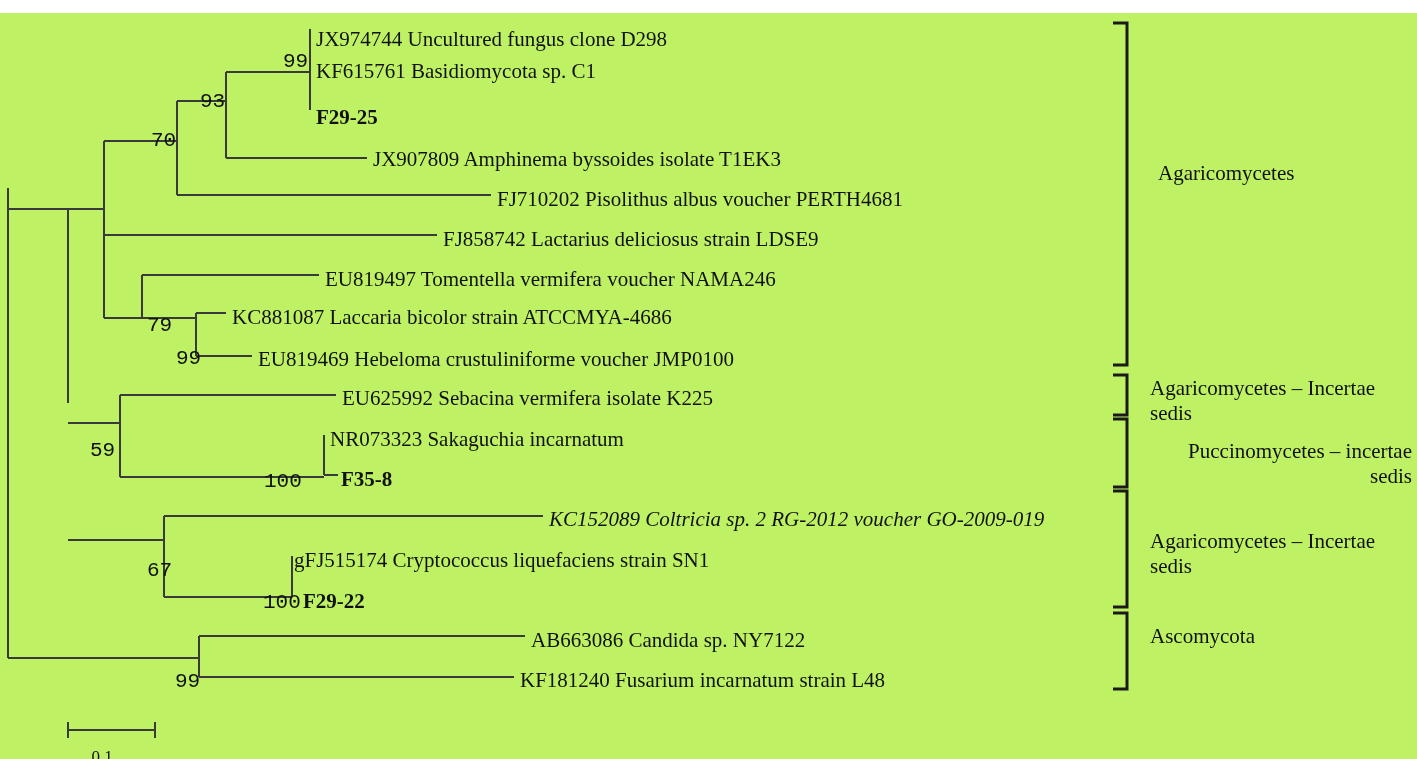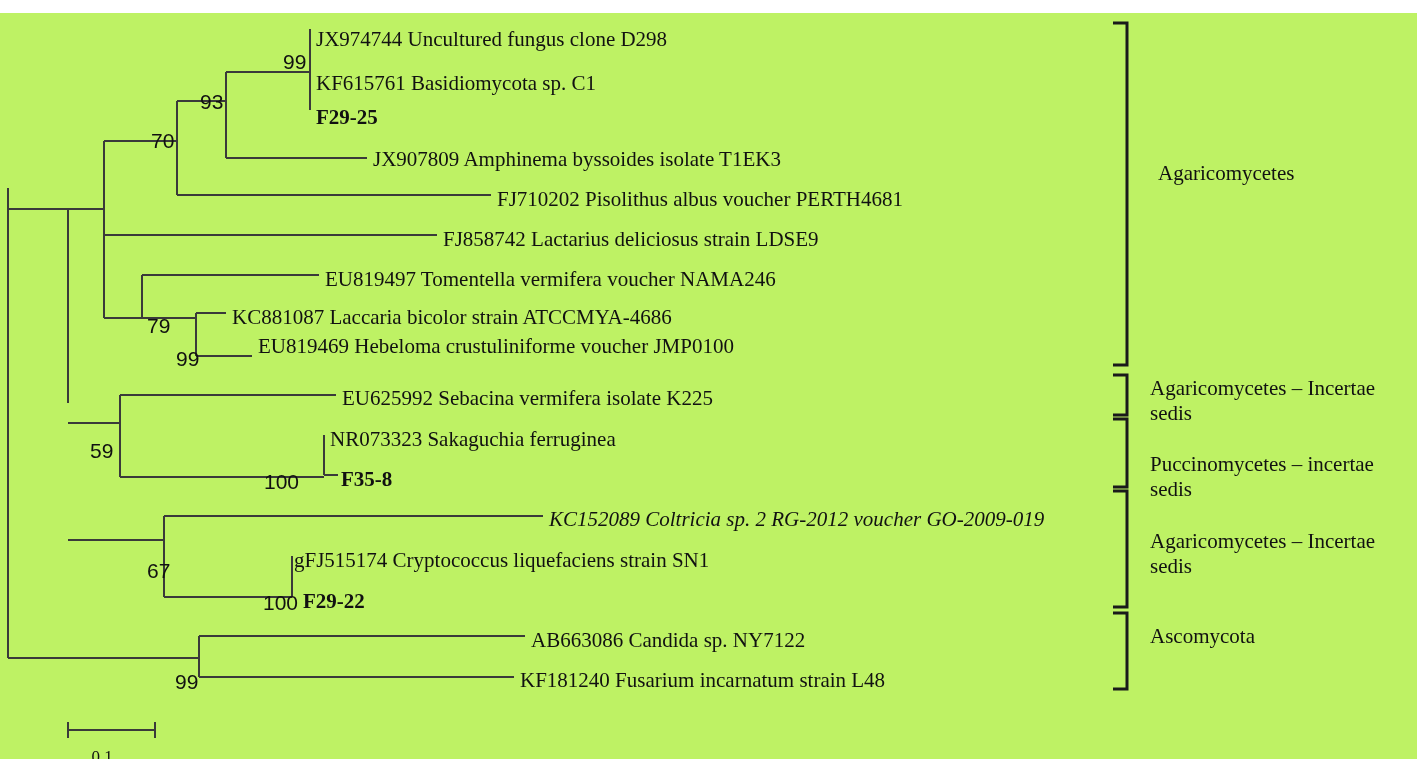--- a/index.html
+++ b/index.html
@@ -34,21 +34,21 @@
     line-height: 21px;
     white-space: nowrap;
     color: #111111;
     letter-spacing: 0px;
   }
   .taxon-label.bold {
     font-weight: bold;
   }
   .support-label {
     position: absolute;
-    font-family: Liberation Sans, sans-serif;
+    font-family: Liberation Mono, monospace;
     font-size: 21px;
     line-height: 21px;
     white-space: nowrap;
     color: #111111;
   }
   .clade-label {
     position: absolute;
     font-family: "Liberation Serif", "DejaVu Serif", serif;
     font-size: 21px;
     line-height: 25px;
@@ -117,30 +117,30 @@
       </g>
     <g id="scalebar-group" stroke="#3a3a3a" stroke-width="2" stroke-linecap="butt" fill="none">
         <line x1="68" y1="717" x2="155" y2="717"></line>
         <line x1="68" y1="709" x2="68" y2="725"></line>
         <line x1="155" y1="709" x2="155" y2="725"></line>
       </g>
   </svg>
 
   <div id="taxon-layer">
       <div class="taxon-label" style="left: 316px; top: 16px;">JX974744 Uncultured fungus clone D298</div>
-      <div class="taxon-label" style="left: 316px; top: 60px;">KF615761 Basidiomycota sp. C1</div>
+      <div class="taxon-label" style="left: 316px; top: 48px;">KF615761 Basidiomycota sp. C1</div>
       <div class="taxon-label bold" style="left: 316px; top: 94px;">F29-25</div>
       <div class="taxon-label" style="left: 373px; top: 136px;">JX907809 Amphinema byssoides isolate T1EK3</div>
       <div class="taxon-label" style="left: 497px; top: 176px; text-align: right;">FJ710202 Pisolithus albus voucher PERTH4681</div>
       <div class="taxon-label" style="left: 443px; top: 216px;">FJ858742 Lactarius deliciosus strain LDSE9</div>
       <div class="taxon-label" style="left: 325px; top: 256px;">EU819497 Tomentella vermifera voucher NAMA246</div>
       <div class="taxon-label" style="left: 232px; top: 294px;">KC881087 Laccaria bicolor strain ATCCMYA-4686</div>
-      <div class="taxon-label" style="left: 258px; top: 323px; font-family: Liberation Serif, serif;">EU819469 Hebeloma crustuliniforme voucher JMP0100</div>
+      <div class="taxon-label" style="left: 258px; top: 336px; font-family: Liberation Serif, serif;">EU819469 Hebeloma crustuliniforme voucher JMP0100</div>
       <div class="taxon-label" style="left: 342px; top: 375px;">EU625992 Sebacina vermifera isolate K225</div>
-      <div class="taxon-label" style="left: 330px; top: 416px;">NR073323 Sakaguchia ferruginea</div>
+      <div class="taxon-label" style="left: 330px; top: 416px;">NR073323 Sakaguchia incarnatum</div>
       <div class="taxon-label bold" style="left: 341px; top: 456px;">F35-8</div>
       <div class="taxon-label" style="left: 549px; top: 496px; font-style: italic;">KC152089 Coltricia sp. 2 RG-2012 voucher GO-2009-019</div>
       <div class="taxon-label" style="left: 294px; top: 537px;">gFJ515174 Cryptococcus liquefaciens strain SN1</div>
       <div class="taxon-label bold" style="left: 303px; top: 578px;">F29-22</div>
       <div class="taxon-label" style="left: 531px; top: 617px;">AB663086 Candida sp. NY7122</div>
       <div class="taxon-label" style="left: 520px; top: 657px;">KF181240 Fusarium incarnatum strain L48</div>
     </div>
   <div id="support-layer">
       <div class="support-label" style="left: 283px; top: 38px;">99</div>
       <div class="support-label" style="left: 200px; top: 78px;">93</div>
@@ -149,20 +149,20 @@
       <div class="support-label" style="left: 176px; top: 335px;">99</div>
       <div class="support-label" style="left: 90px; top: 427px;">59</div>
       <div class="support-label" style="left: 264px; top: 458px;">100</div>
       <div class="support-label" style="left: 147px; top: 547px;">67</div>
       <div class="support-label" style="left: 263px; top: 579px;">100</div>
       <div class="support-label" style="left: 175px; top: 658px;">99</div>
     </div>
   <div id="clade-layer">
       <div class="clade-label" style="left: 1158px; top: 148px; width: 262px;">Agaricomycetes</div>
       <div class="clade-label" style="left: 1150px; top: 363px; width: 262px;">Agaricomycetes – Incertae sedis</div>
-      <div class="clade-label" style="left: 1150px; top: 439px; width: 262px;">Puccinomycetes – incertae sedis</div>
+      <div class="clade-label" style="left: 1150px; top: 426px; width: 262px; text-align: right;">Puccinomycetes – incertae sedis</div>
       <div class="clade-label" style="left: 1150px; top: 516px; width: 262px;">Agaricomycetes – Incertae sedis</div>
       <div class="clade-label" style="left: 1150px; top: 611px; width: 262px;">Ascomycota</div>
     </div>
 
   <div class="scale-label" id="scale-text" style="left: 91.5px; top: 733px;">0.1</div>
 
 </div>
 
 </body></html>

